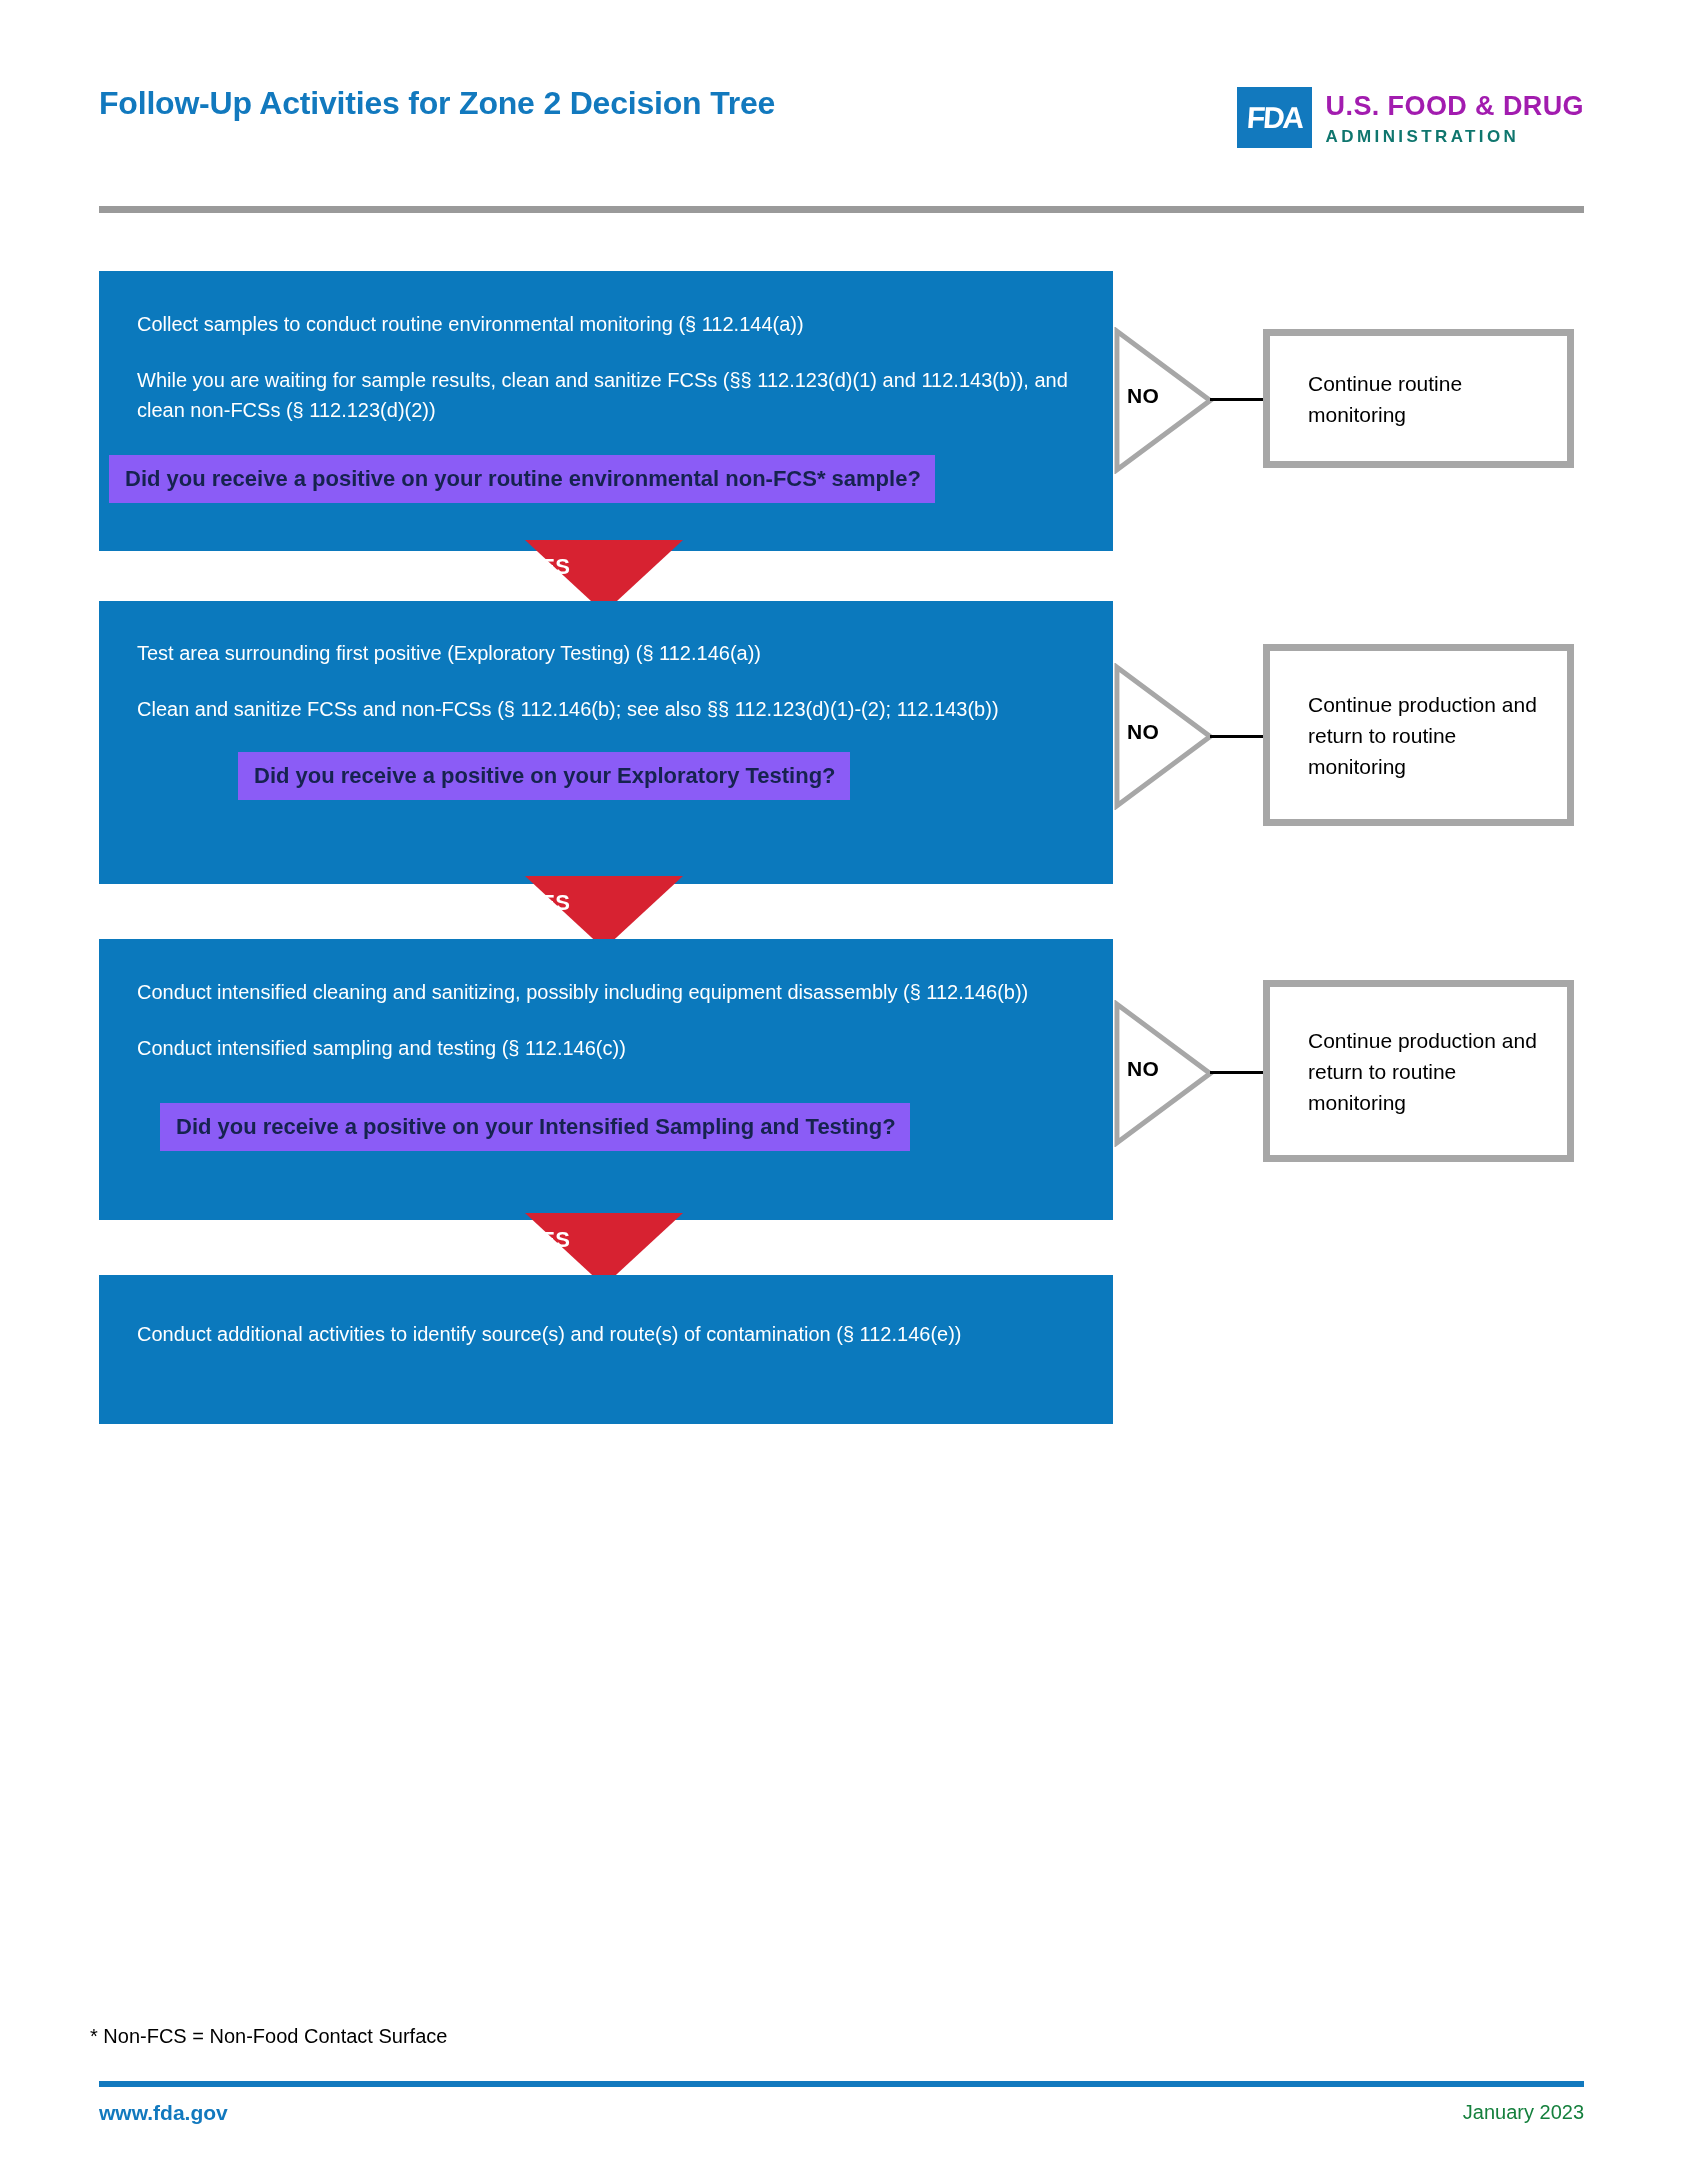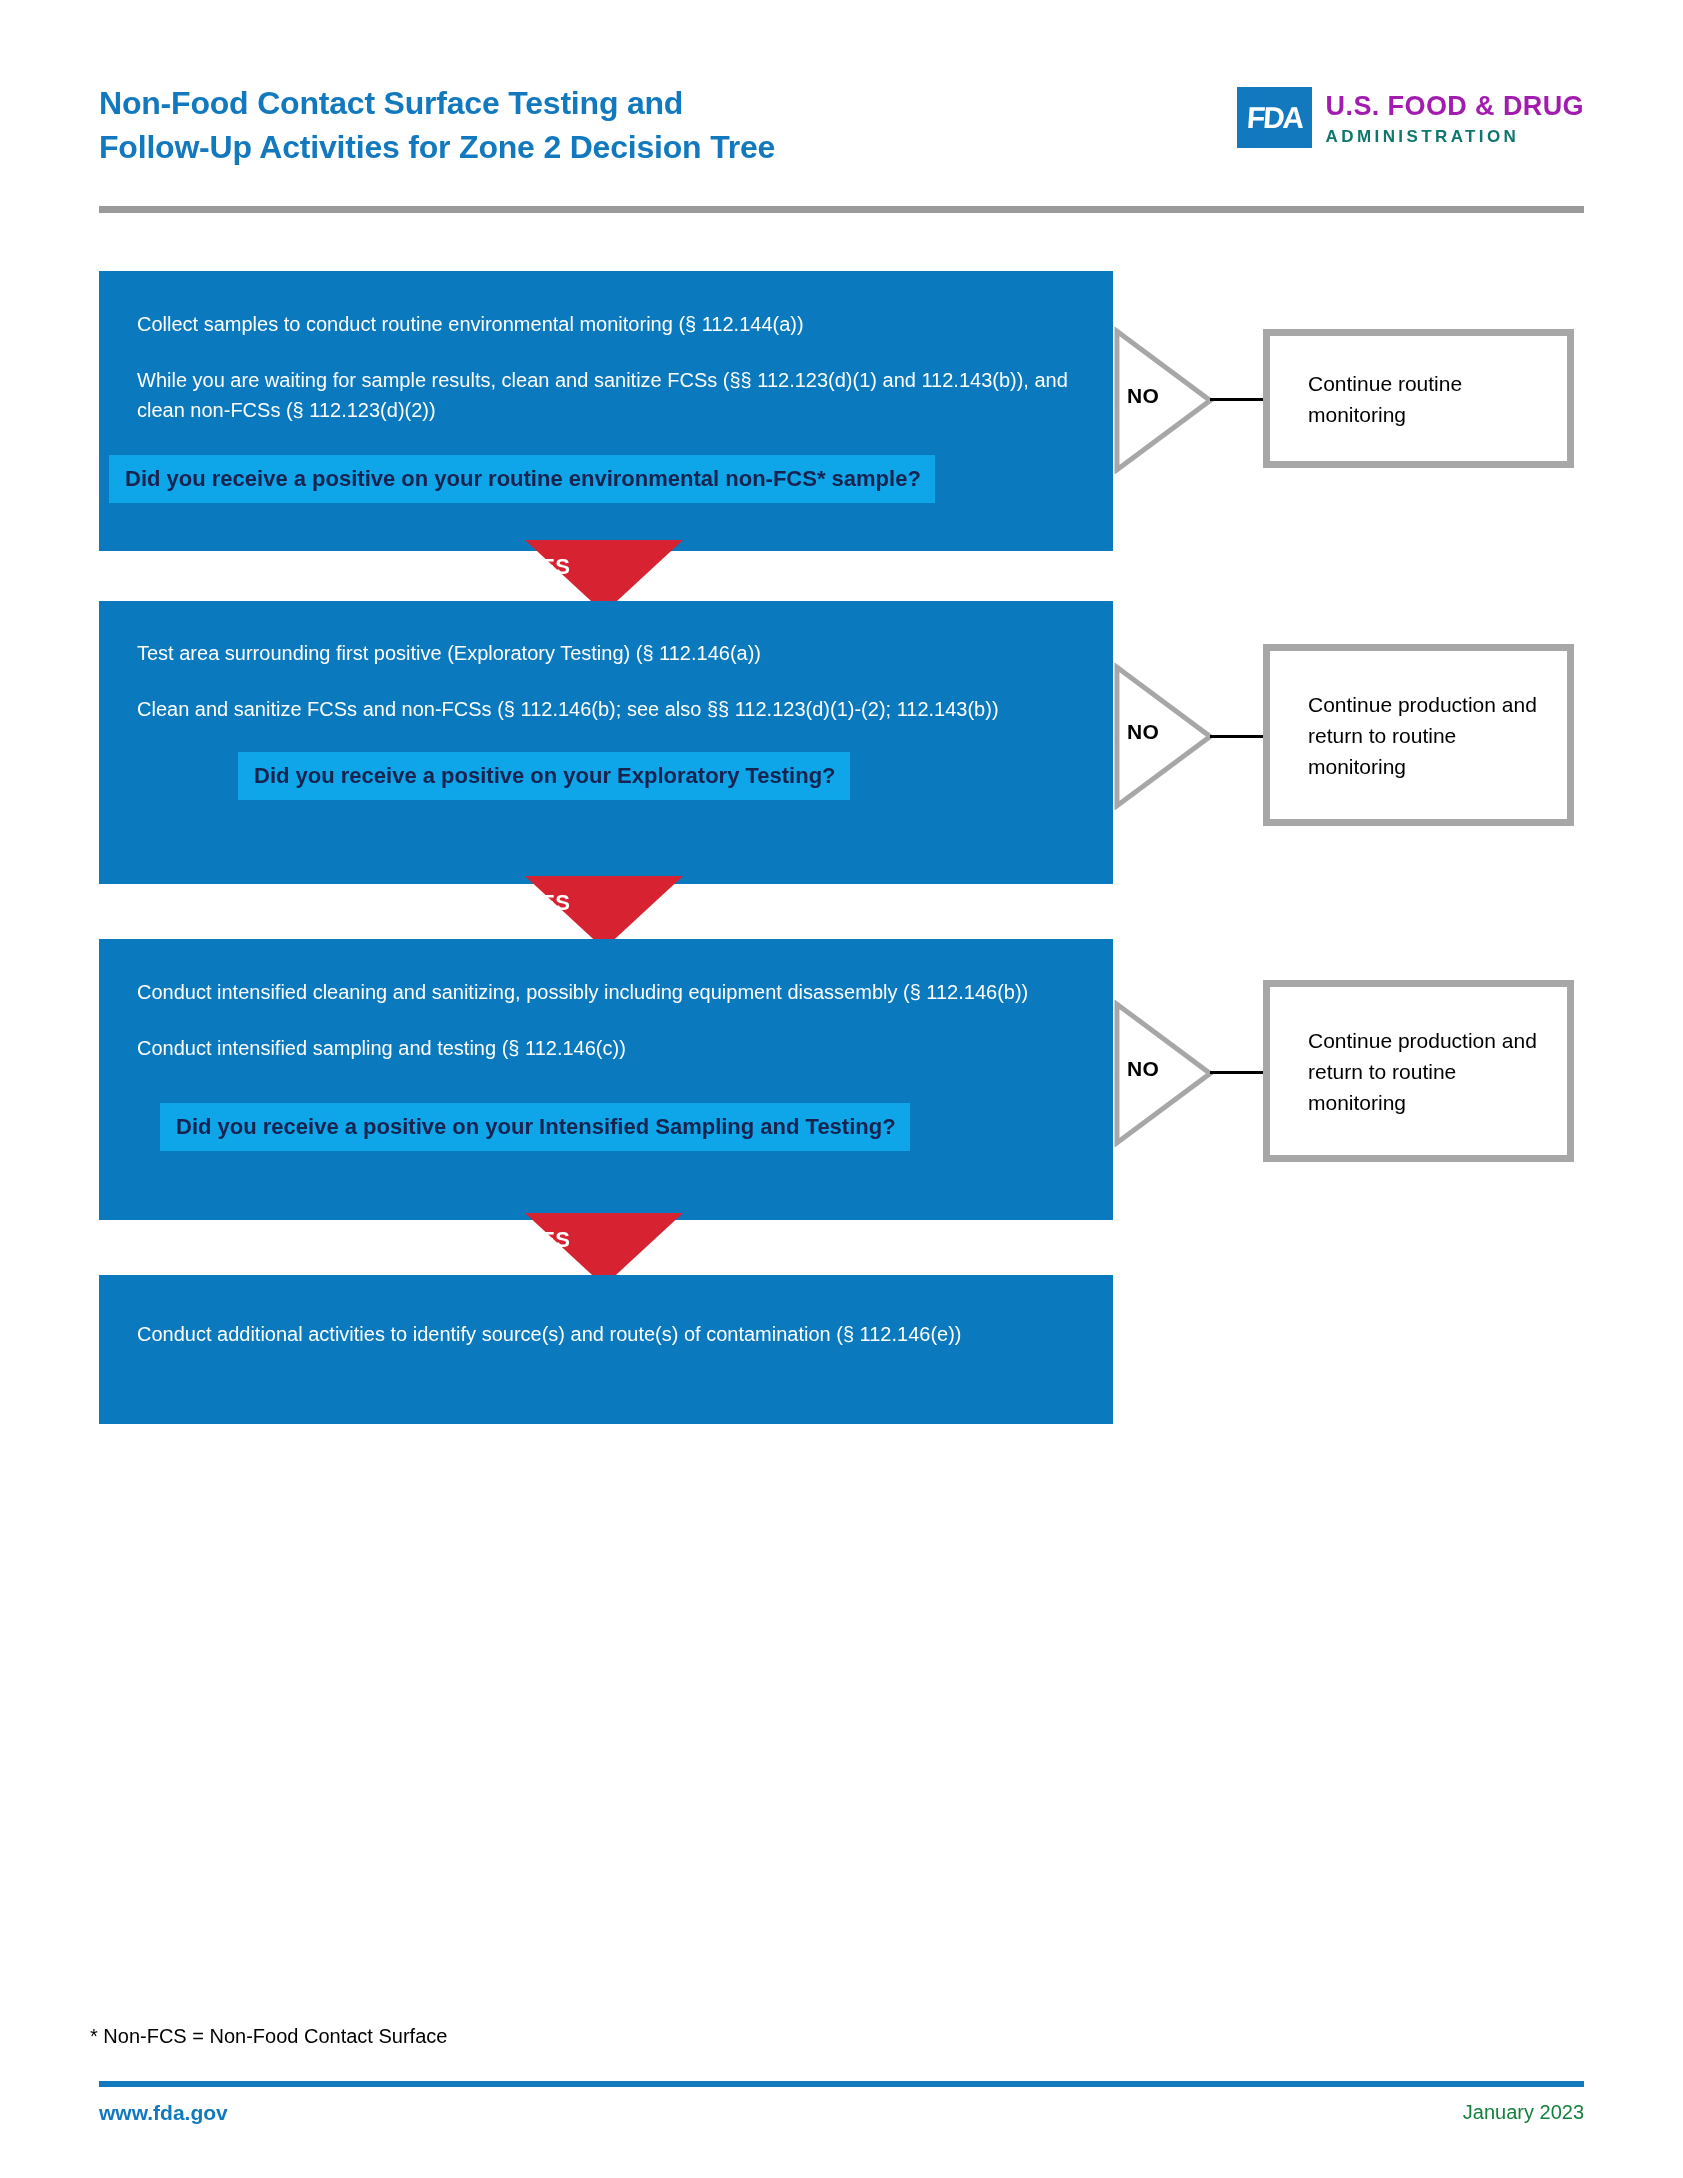--- a/index.html
+++ b/index.html
@@ -101,21 +101,21 @@
   .flow-text {
     color: #ffffff;
     font-size: 20px;
     line-height: 30px;
     padding-left: 38px;
     padding-right: 40px;
   }
   .flow-text.gap { margin-top: 26px; }
 
   .question-band {
-    background: #0ea5e9;
+    background: #8b5cf6;
     color: #16234F;
     font-size: 22px;
     font-weight: bold;
     line-height: 30px;
     padding: 9px 14px 9px 16px;
     white-space: nowrap;
     display: inline-block;
   }
   .qb-wrap { display: block; }
 
@@ -252,21 +252,20 @@
     margin-left: 31px;
   }
 </style>
 </head>
 <body>
 
 <div class="page">
 
   <div class="header">
     <div class="doc-title">
-      <span>Non-Food Contact Surface Testing and</span>
       <span>Follow-Up Activities for Zone 2 Decision Tree</span>
     </div>
 
     <div class="fda-logo">
       <div class="fda-mark">
         <span class="fda-mark-text">FDA</span>
       </div>
       <div class="fda-words">
         <div class="fda-line1">U.S. FOOD &amp; DRUG</div>
         <div class="fda-line2">ADMINISTRATION</div>

